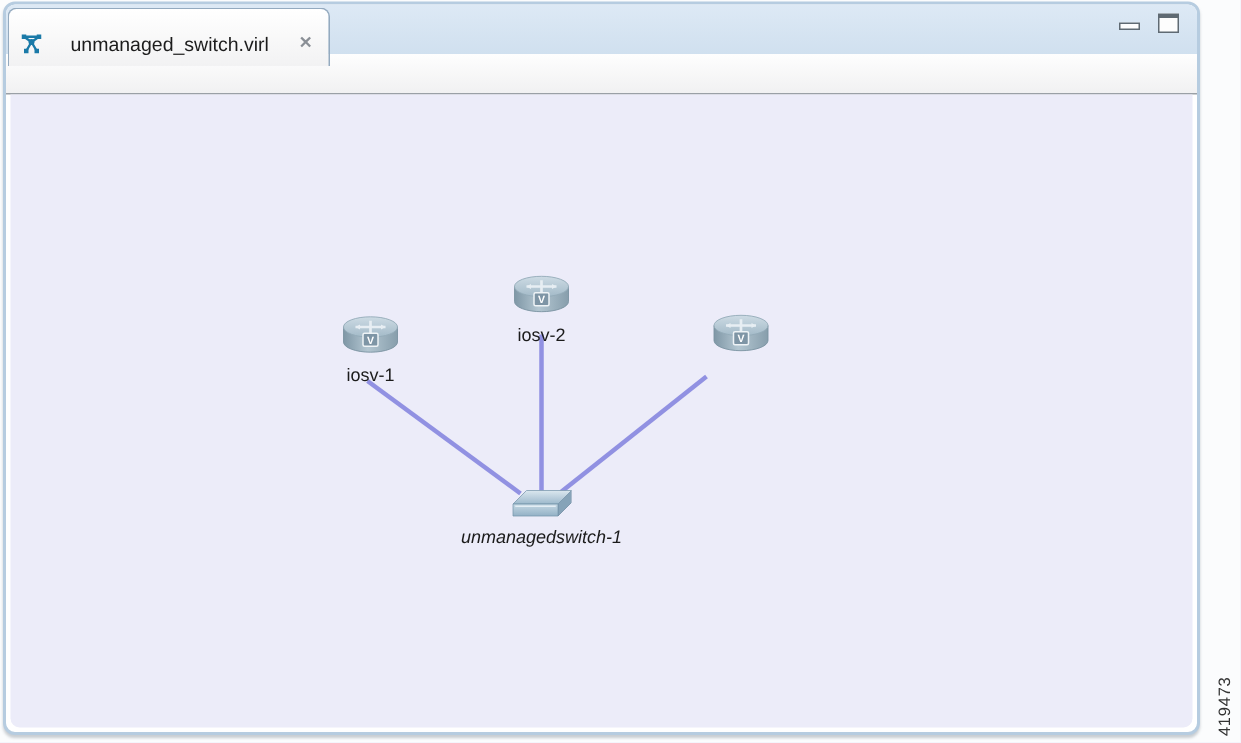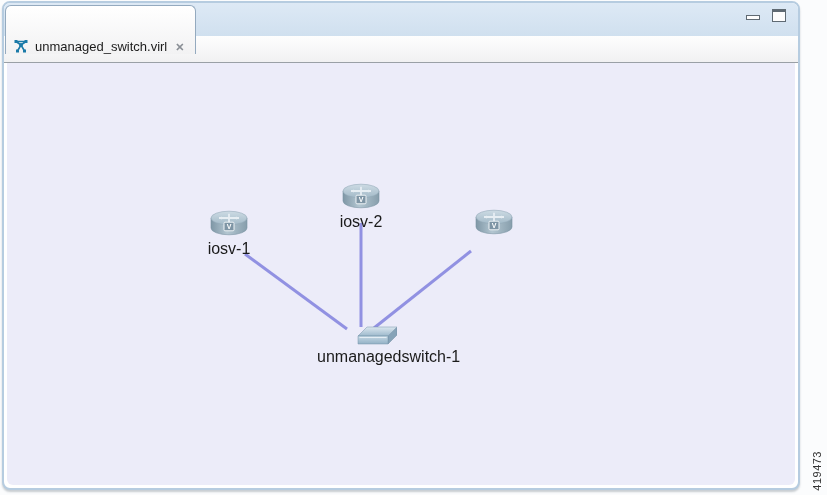--- a/index.html
+++ b/index.html
@@ -13,21 +13,21 @@
     border:2px solid #b6cce0;border-radius:8px;background:#fff;
     overflow:hidden;box-shadow:0 2px 2px rgba(125,135,145,.4);
   }
   
   .tab-header{
     position:relative;height:33px;
     background:linear-gradient(#dde9f5,#d0e0ef);
   }
   .tab{
     position:absolute;left:1px;top:2px;height:30px;
-    display:flex;align-items:flex-end;gap:6px;padding:18px 9px 0 7px;
+    display:flex;align-items:center;gap:18px;padding:8px 9px 0 7px;
     background:linear-gradient(#ffffff,#f2f2f3);
     border:1px solid #94aabf;border-bottom:none;
     border-radius:6px 6px 0 0;cursor:default;
   }
   .tab-label{font-size:13px;color:#1c1c1c;white-space:nowrap;}
   .tab-close{
     font-size:11px;color:#8a8f96;font-weight:bold;line-height:1;
     padding:1px 2px;cursor:pointer;
   }
   .tab-icon svg{display:block;}
@@ -46,21 +46,21 @@
   .canvas{
     position:relative;margin:0 3px 3px 3px;height:422px;
     border-radius:0 0 6px 6px;overflow:hidden;
   }
   .links{position:absolute;left:0;top:0;}
   .node{
     position:absolute;width:120px;text-align:center;cursor:pointer;
   }
   .node svg{display:inline-block;}
   .node-label{
-    font-size:16px;color:#1b1b1b;margin-top:1px;line-height:14px;white-space:nowrap;
+    font-size:12px;color:#1b1b1b;margin-top:1px;line-height:14px;white-space:nowrap;
   }
   
   .figure-number{
     position:absolute;right:4px;bottom:4px;
     writing-mode:vertical-rl;transform:rotate(180deg);
     font-size:11px;color:#333;letter-spacing:.5px;
   }
 </style>
 </head>
 <body>
@@ -118,21 +118,21 @@
 
   <div class="toolbar-strip"></div>
 
   <div class="canvas" style="background: rgb(236, 236, 249);">
     <svg class="links" width="788" height="422">
       <line stroke-width="3" x1="238" y1="191" x2="340" y2="266" stroke="#9191e2"></line>
       <line stroke-width="3" x1="354" y1="160" x2="354" y2="264" stroke="#9191e2"></line>
       <line stroke-width="3" x1="464" y1="188" x2="367" y2="265" stroke="#9191e2"></line>
     </svg>
 
-    <div class="node router" style="left: 162px; top: 147px;">
+    <div class="node router" style="left: 180px; top: 147px;">
       <svg width="38" height="27" viewBox="0 0 38 27">
         <path d="M1,8 V18 A18,6.8 0 0 0 37,18 V8 Z" fill="url(#cylSide)" stroke="#7b93a2" stroke-width="0.6"></path>
         <ellipse cx="19" cy="8" rx="18" ry="6.8" fill="url(#cylTop)" stroke="#93aab8" stroke-width="0.6"></ellipse>
         <path d="M9,8 H29 M19,3.8 V12.2" stroke="#e7eef3" stroke-width="1.8" fill="none"></path>
         <path d="M9,8 l3,-1.6 v3.2 Z M29,8 l-3,-1.6 v3.2 Z" fill="#e7eef3"></path>
         <rect x="14" y="12.2" width="10" height="8.6" rx="1" fill="#7e95a5" stroke="#eef3f6" stroke-width="1"></rect>
         <text x="19" y="19" text-anchor="middle" font-size="7" font-weight="bold" fill="#ffffff" font-family="Liberation Sans, sans-serif">V</text>
       </svg>
       <div class="node-label">iosv-1</div>
     </div>
@@ -153,21 +153,21 @@
       <svg width="38" height="27" viewBox="0 0 38 27">
         <path d="M1,8 V18 A18,6.8 0 0 0 37,18 V8 Z" fill="url(#cylSide)" stroke="#7b93a2" stroke-width="0.6"></path>
         <ellipse cx="19" cy="8" rx="18" ry="6.8" fill="url(#cylTop)" stroke="#93aab8" stroke-width="0.6"></ellipse>
         <path d="M9,8 H29 M19,3.8 V12.2" stroke="#e7eef3" stroke-width="1.8" fill="none"></path>
         <path d="M9,8 l3,-1.6 v3.2 Z M29,8 l-3,-1.6 v3.2 Z" fill="#e7eef3"></path>
         <rect x="14" y="12.2" width="10" height="8.6" rx="1" fill="#7e95a5" stroke="#eef3f6" stroke-width="1"></rect>
         <text x="19" y="19" text-anchor="middle" font-size="7" font-weight="bold" fill="#ffffff" font-family="Liberation Sans, sans-serif">V</text>
       </svg>
     </div>
 
-    <div class="node switch" style="left: 310px; top: 262px;">
+    <div class="node switch" style="left: 294px; top: 262px; font-style: italic;">
       <svg width="40" height="20" viewBox="0 0 40 20">
         <polygon points="31,11 40,2 40,10 31,19" fill="#86a3b8" stroke="#6d8aa0" stroke-width="0.5"></polygon>
         <polygon points="1,11 10,2 40,2 31,11" fill="url(#swTop)" stroke="#7795ab" stroke-width="0.5"></polygon>
         <polygon points="1,11 31,11 31,19 1,19" fill="url(#swFront)" stroke="#7795ab" stroke-width="0.5"></polygon>
         <line x1="2.5" y1="12.5" x2="29.5" y2="12.5" stroke="#e3edf4" stroke-width="1"></line>
       </svg>
       <div class="node-label">unmanagedswitch-1</div>
     </div>
   </div>
 

